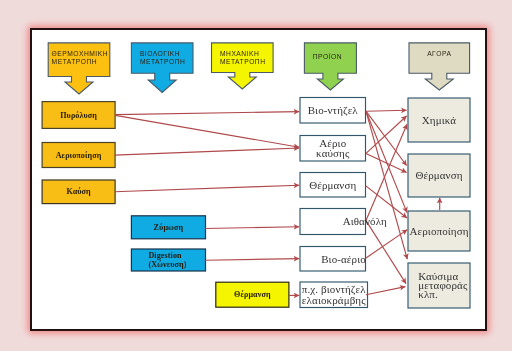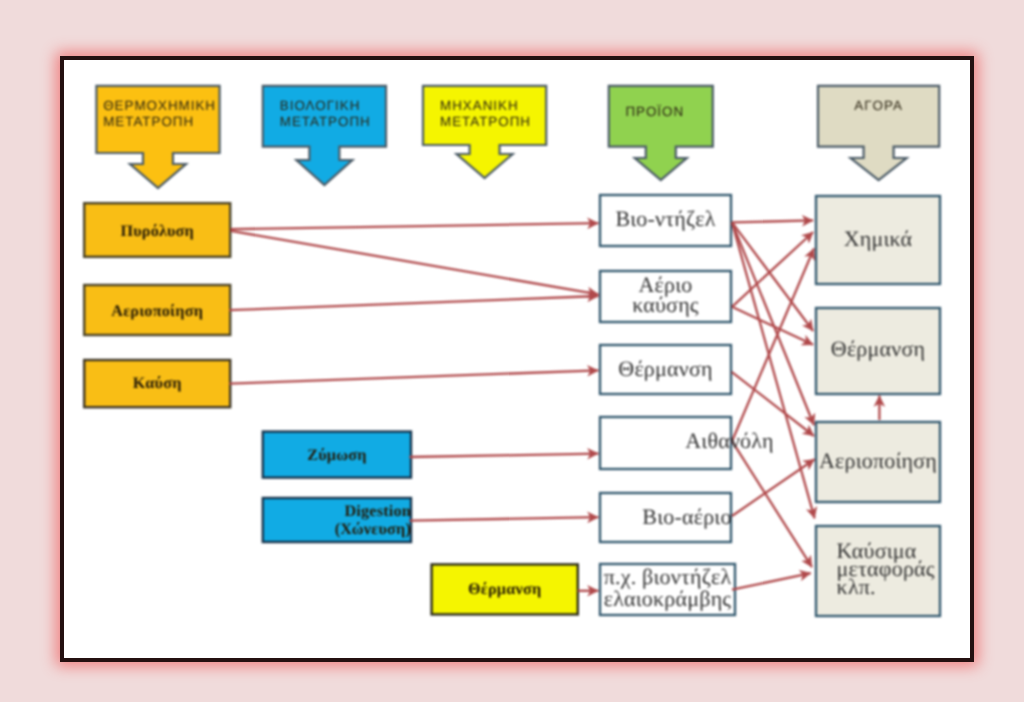--- a/index.html
+++ b/index.html
@@ -158,21 +158,21 @@
     <div id="nodes">
         <div class="label headerlabel" style="left: 51.6px; top: 49.5px; width: 54.8px; height: 33.6px; line-height: 8.6px; text-align: left;"><div>ΘΕΡΜΟΧΗΜΙΚΗ</div><div>ΜΕΤΑΤΡΟΠΗ</div></div>
         <div class="label headerlabel" style="left: 139.9px; top: 49.5px; width: 44.6px; height: 30.4px; line-height: 8.6px; text-align: left;"><div>ΒΙΟΛΟΓΙΚΗ</div><div>ΜΕΤΑΤΡΟΠΗ</div></div>
         <div class="label headerlabel" style="left: 220px; top: 49.5px; width: 44.6px; height: 29.6px; line-height: 8.6px; text-align: left;"><div>ΜΗΧΑΝΙΚΗ</div><div>ΜΕΤΑΤΡΟΠΗ</div></div>
         <div class="label headerlabel" style="left: 312.7px; top: 53.4px; width: 35.4px; height: 30.4px; line-height: 8.6px; text-align: left;"><div>ΠΡΟΪΟΝ</div></div>
         <div class="label headerlabel" style="left: 409px; top: 50.3px; width: 60.6px; height: 30.4px; line-height: 8.6px; text-align: center;"><div>ΑΓΟΡΑ</div></div>
         <div class="label proclabel" style="left: 42.1px; top: 110.5px; width: 73px; height: 9px; line-height: 9px;"><div>Πυρόλυση</div></div>
         <div class="label proclabel" style="left: 42.1px; top: 150.5px; width: 73px; height: 9px; line-height: 9px;"><div>Αεριοποίηση</div></div>
         <div class="label proclabel" style="left: 42.1px; top: 187.3px; width: 73px; height: 9px; line-height: 9px;"><div>Καύση</div></div>
         <div class="label proclabel" style="left: 131.4px; top: 222.8px; width: 74.1px; height: 9px; line-height: 9px;"><div>Ζύμωση</div></div>
-        <div class="label proclabel" style="left: 148.4px; top: 251px; width: 57.1px; height: 18px; line-height: 9px; text-align: right;"><div>Digestion</div><div>(Χώνευση)</div></div>
+        <div class="label proclabel" style="left: 148.4px; top: 251px; width: 57.1px; height: 18px; line-height: 9px; text-align: left;"><div>Digestion</div><div>(Χώνευση)</div></div>
         <div class="label proclabel" style="left: 215.8px; top: 290.2px; width: 73.1px; height: 9px; line-height: 9px;"><div>Θέρμανση</div></div>
         <div class="label prodlabel" style="left: 300px; top: 105px; width: 65.5px; height: 10.5px; line-height: 10.5px;"><div>Βιο-ντήζελ</div></div>
         <div class="label prodlabel" style="left: 300px; top: 137.75px; width: 65.5px; height: 29px; line-height: 10.5px;"><div>Αέριο</div><div>καύσης</div></div>
         <div class="label prodlabel" style="left: 300px; top: 179.5px; width: 65.5px; height: 10.5px; line-height: 10.5px;"><div>Θέρμανση</div></div>
         <div class="label prodlabel" style="left: 300px; top: 216.25px; width: 65.5px; height: 10.5px; line-height: 10.5px; padding-left: 32px;"><div>Αιθανόλη</div></div>
         <div class="label prodlabel" style="left: 300px; top: 253.5px; width: 87px; height: 10.5px; line-height: 10.5px;"><div>Βιο-αέριο</div></div>
         <div class="label prodlabel" style="left: 300px; top: 284.25px; width: 67.5px; height: 21px; line-height: 10.5px;"><div>π.χ. βιοντήζελ</div><div>ελαιοκράμβης</div></div>
         <div class="label marklabel" style="left: 408px; top: 114.75px; width: 62px; height: 10.5px; line-height: 10.5px;"><div>Χημικά</div></div>
         <div class="label marklabel" style="left: 408px; top: 170.25px; width: 62px; height: 10.5px; line-height: 10.5px;"><div>Θέρμανση</div></div>
         <div class="label marklabel" style="left: 408px; top: 225.75px; width: 62px; height: 10.5px; line-height: 10.5px;"><div>Αεριοποίηση</div></div>

